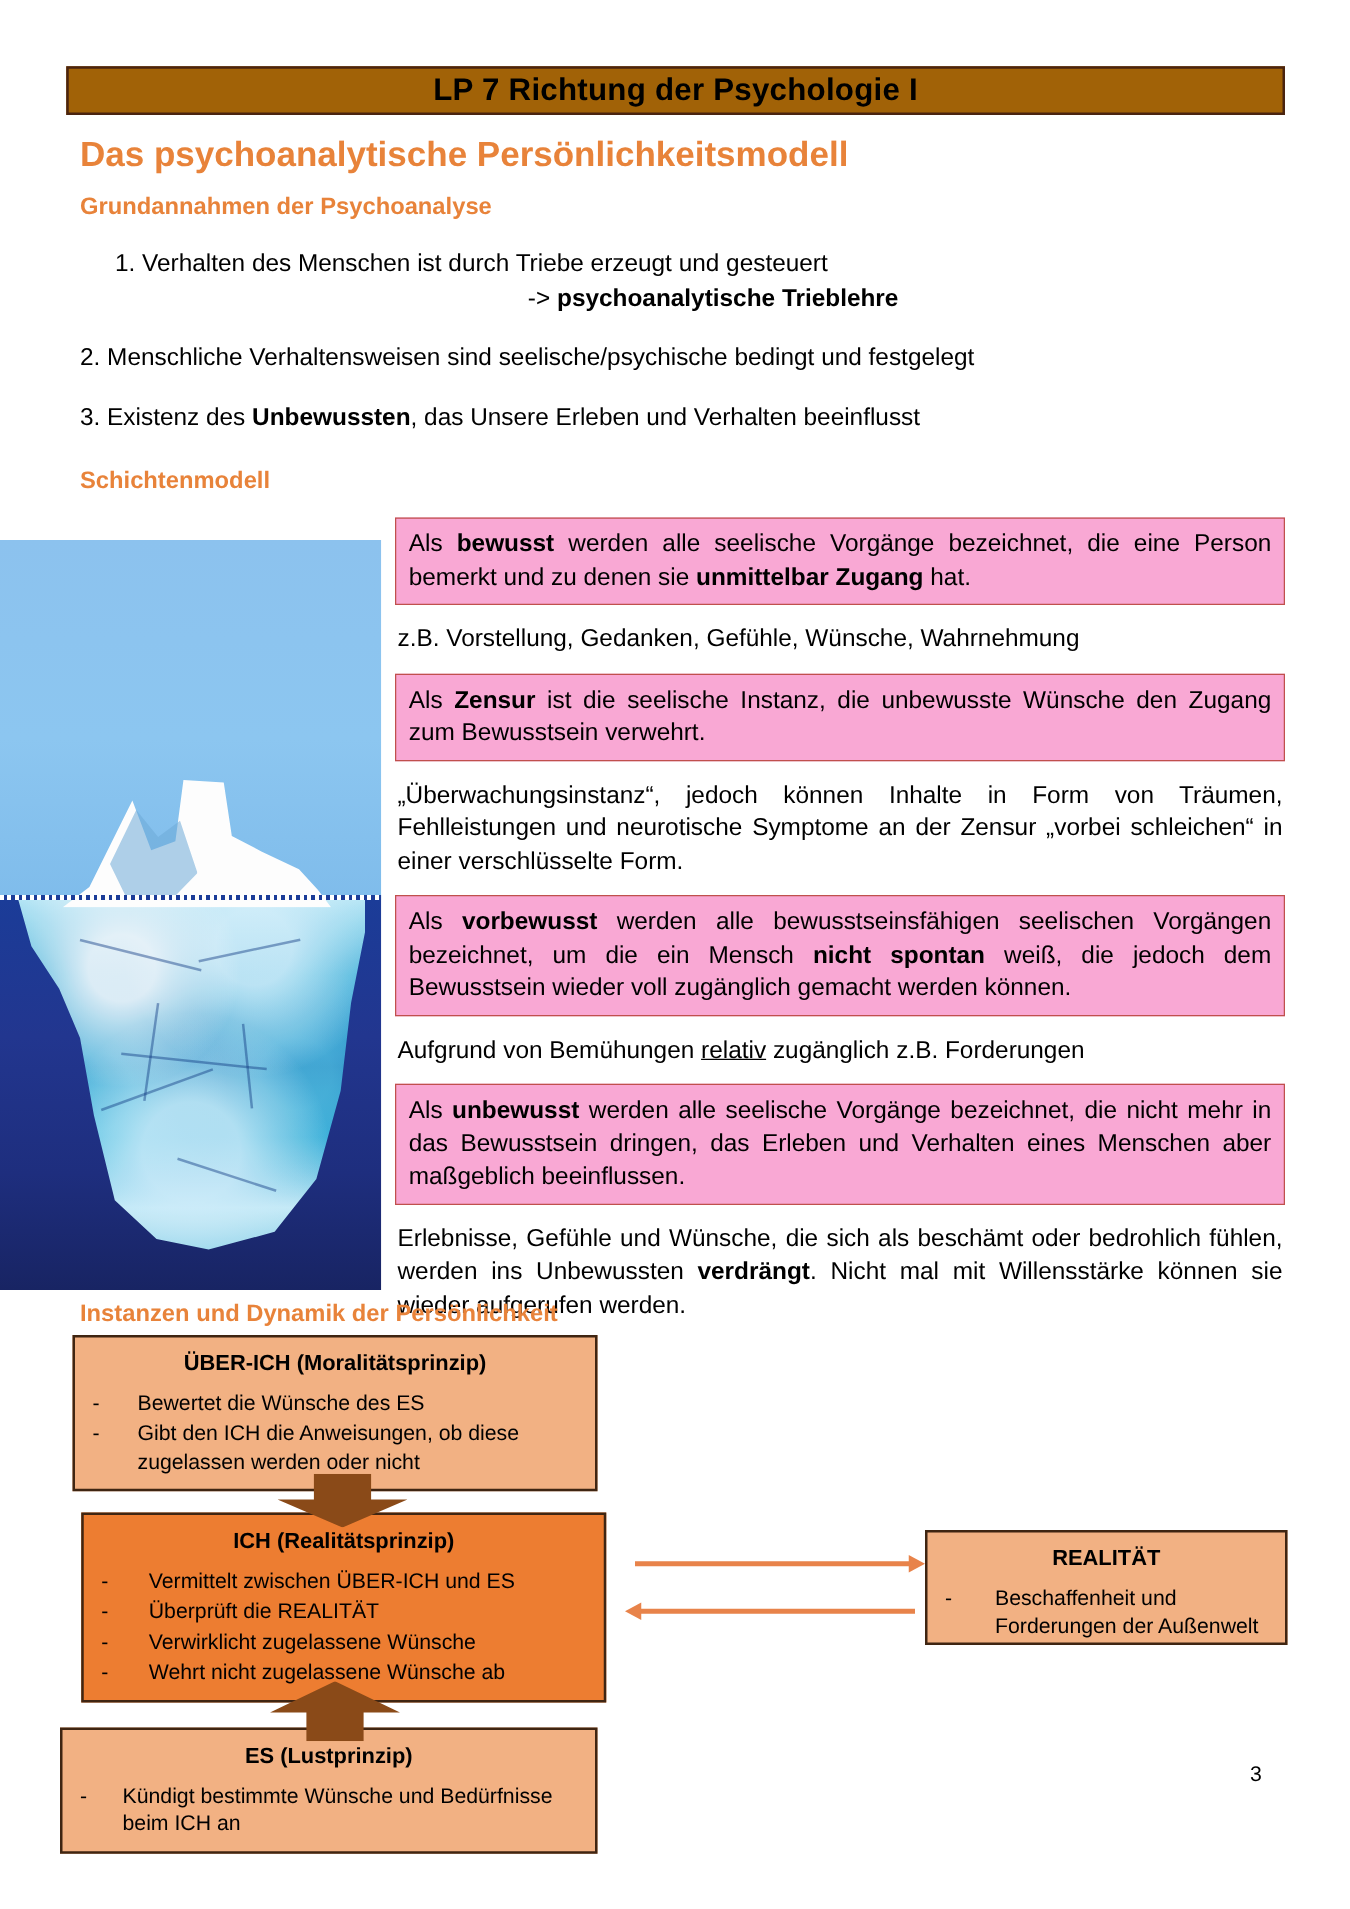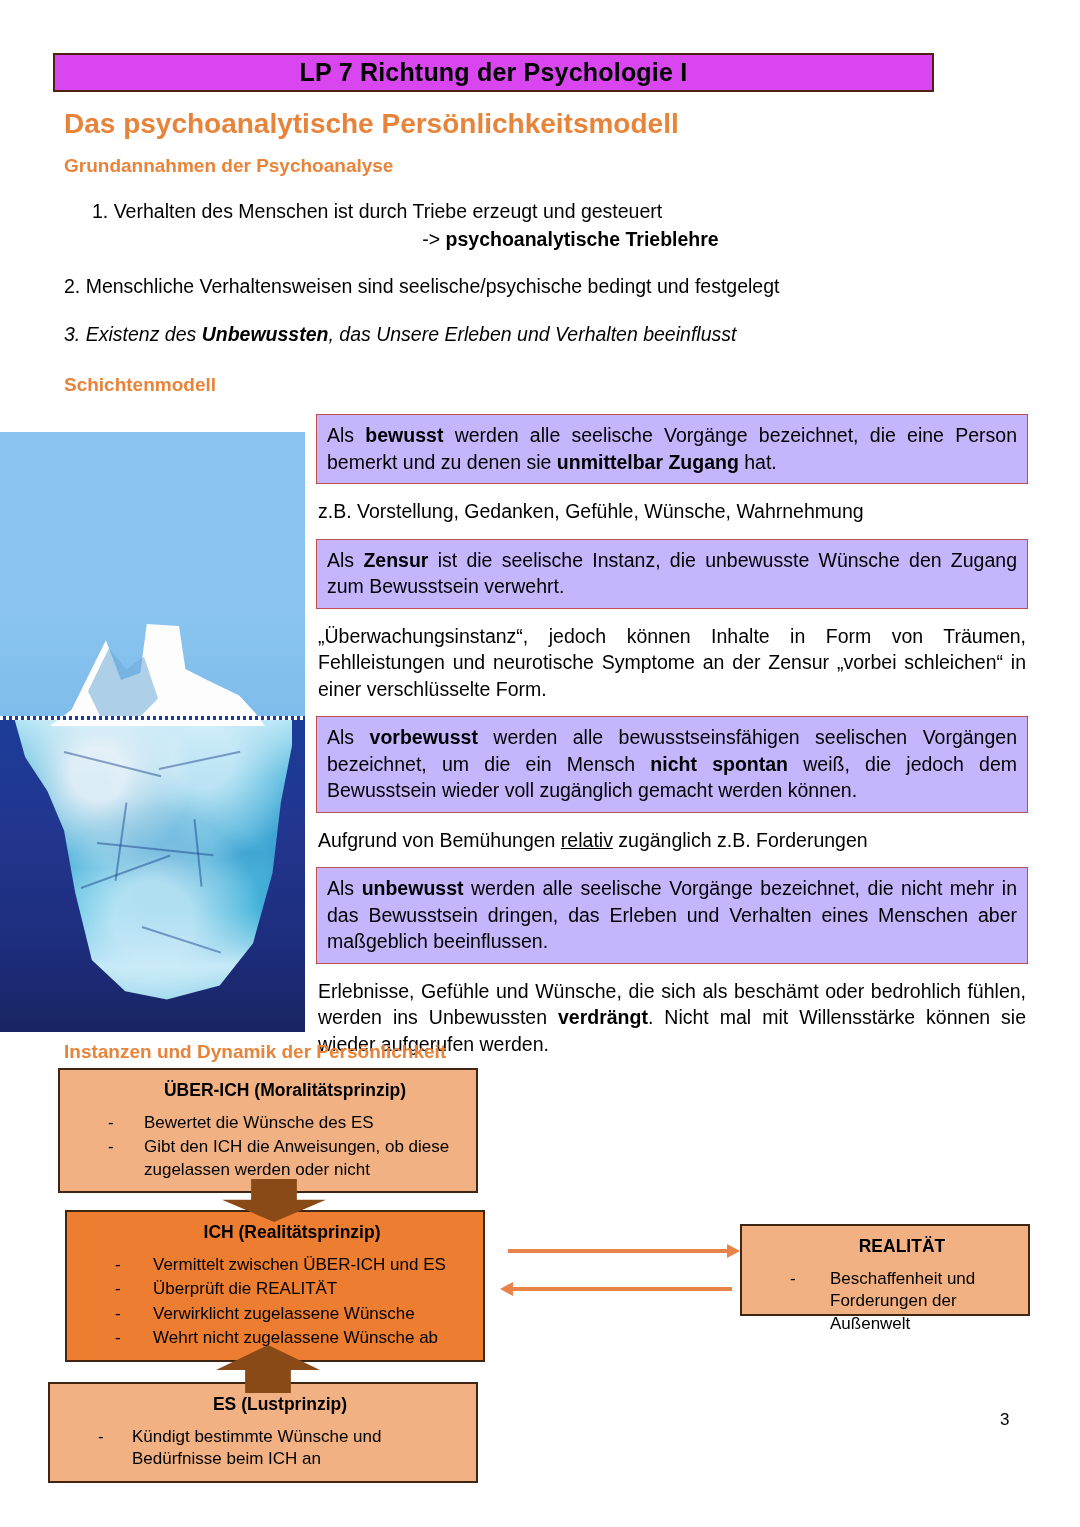--- a/index.html
+++ b/index.html
@@ -12,23 +12,23 @@
     color: #000000;
     position: relative;
     overflow: hidden;
   }
 
   
   .header-bar {
     position: absolute;
     left: 53px;
     top: 53px;
-    width: 881px;
+    width: 975px;
     height: 39px;
-    background: #d946ef;
+    background: #a16207;
     border: 2px solid #4A2410;
     display: flex;
     align-items: center;
     justify-content: center;
   }
   .header-bar .title {
     font-size: 25px;
     font-weight: bold;
     color: #000;
     letter-spacing: 0.2px;
@@ -113,21 +113,21 @@
   }
   .berg-crack {
     position: absolute;
     background: rgba(18,60,130,0.45);
     transform-origin: left center;
   }
 
   
   .defcol { position: absolute; left: 316px; top: 414px; width: 712px; }
   .def-box {
-    background: #c4b5fd;
+    background: #f9a8d4;
     border: 1.5px solid #C0504D;
     padding: 7px 10px 8px 10px;
     font-size: 19.5px;
     line-height: 1.36;
     text-align: justify;
     text-justify: inter-word;
     margin-bottom: 14px;
   }
   .def-plain {
     font-size: 19.5px;
@@ -141,21 +141,20 @@
   u { text-decoration: underline; margin-top: 44px; }
 
   
   .diagram { position: absolute; left: 0; top: 1040px; width: 1080px; height: 487px; }
   .dbox {
     position: absolute;
     border: 2px solid #3F2512;
     font-size: 17px;
     line-height: 1.3;
     color: #000;
-    padding-left: 34px;
   }
   .dbox .dtitle {
     text-align: center;
     font-weight: bold;
     font-size: 17.5px;
     margin: 9px 0 10px 0;
   }
   .dbox ul { list-style: none; margin: 0; padding: 0 8px 8px 8px; }
   .dbox li {
     position: relative;
@@ -249,21 +248,21 @@
     </span>
   </div>
 
   <div style="margin-top:20px; margin-bottom:6px; margin-left:-28px; width:953px;">
     <div class="just" style="padding-left:28px; text-indent:-28px;">
       <span>2.</span>
       <span>Menschliche Verhaltensweisen sind seelische/psychische bedingt und festgelegt</span>
     </div>
   </div>
 
-  <div style="margin-top:20px; margin-left:-28px;font-style:italic;">
+  <div style="margin-top:20px; margin-left:-28px;">
     <span>3.</span>
     <span>Existenz des </span><b>Unbewussten</b><span>, das Unsere Erleben und Verhalten beeinflusst</span>
   </div>
 </div>
 
 <div class="h-orange-small" style="top:374px">Schichtenmodell</div>
 
 <div class="iceberg">
   <div class="sky"></div>
   <div class="sea"></div>

